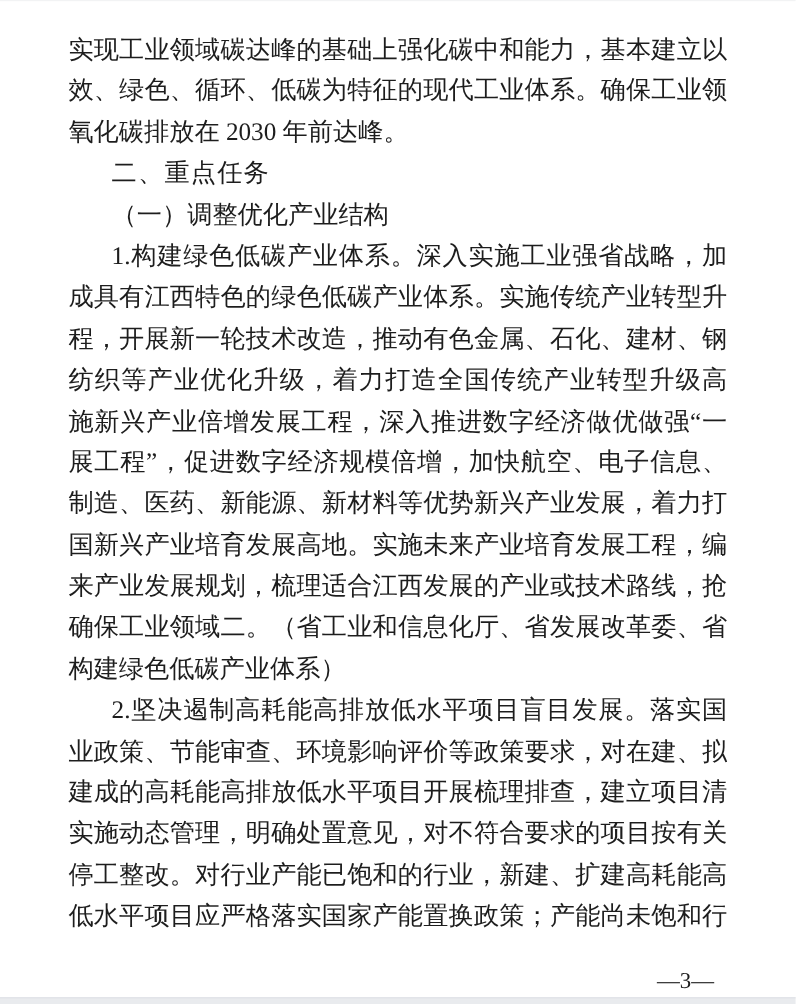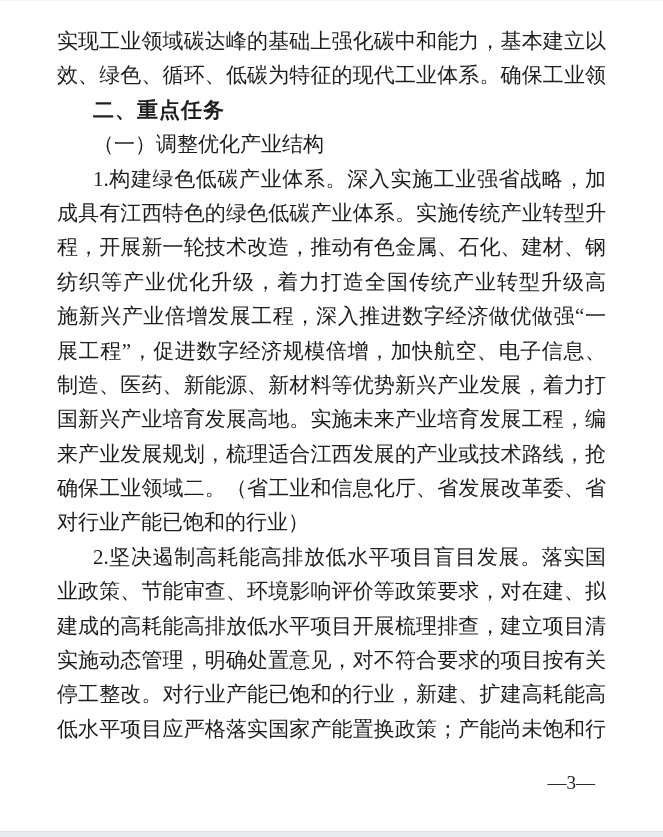--- a/index.html
+++ b/index.html
@@ -41,21 +41,21 @@
     text-align-last: justify;
   }
   .line.indent {
     text-indent: 36px;
   }
   .seg-song {
     font-family: "Liberation Serif", "DejaVu Serif", serif;
   }
   .seg-hei {
     font-family: "Liberation Sans", "DejaVu Sans", sans-serif;
-    font-weight: 700;
+    font-weight: 400;
     letter-spacing: 1px;
   }
   .seg-kai {
     font-family: "Liberation Serif", "DejaVu Serif", serif;
   }
   .footer {
     margin-top: 26px;
     padding-right: 68px;
     text-align: right;
     font-size: 19px;
@@ -73,33 +73,34 @@
     border-top: 1px solid #dfe2e6;
   }
 </style>
 </head>
 <body>
 
 <div class="page">
   <div class="doc-body">
       <div class="line justify"><span class="seg-song">实现工业领域碳达峰的基础上强化碳中和能力，基本建立以高</span></div>
       <div class="line justify"><span class="seg-song">效、绿色、循环、低碳为特征的现代工业体系。确保工业领域二</span></div>
+      <div class="line"><span class="seg-song">氧化碳排放在 2030 年前达峰。</span></div>
       <div class="line indent"><span class="seg-hei">二、重点任务</span></div>
       <div class="line indent"><span class="seg-kai">（一）调整优化产业结构</span></div>
       <div class="line justify indent"><span class="seg-song">1.构建绿色低碳产业体系。深入实施工业强省战略，加快形</span></div>
       <div class="line justify"><span class="seg-song">成具有江西特色的绿色低碳产业体系。实施传统产业转型升级工</span></div>
       <div class="line justify"><span class="seg-song">程，开展新一轮技术改造，推动有色金属、石化、建材、钢铁、</span></div>
       <div class="line justify"><span class="seg-song">纺织等产业优化升级，着力打造全国传统产业转型升级高地。实</span></div>
       <div class="line justify"><span class="seg-song">施新兴产业倍增发展工程，深入推进数字经济做优做强“一号发</span></div>
       <div class="line justify"><span class="seg-song">展工程”，促进数字经济规模倍增，加快航空、电子信息、装备</span></div>
       <div class="line justify"><span class="seg-song">制造、医药、新能源、新材料等优势新兴产业发展，着力打造全</span></div>
       <div class="line justify"><span class="seg-song">国新兴产业培育发展高地。实施未来产业培育发展工程，编制未</span></div>
       <div class="line justify"><span class="seg-song">来产业发展规划，梳理适合江西发展的产业或技术路线，抢占未</span></div>
       <div class="line justify"><span class="seg-song">确保工业领域二。</span><span class="seg-kai">（省工业和信息化厅、省发展改革委、省科</span></div>
-      <div class="line"><span class="seg-kai">对行业产能已饱和的行业）</span></div>
+      <div class="line"><span class="seg-kai">构建绿色低碳产业体系）</span></div>
       <div class="line justify indent"><span class="seg-song">2.坚决遏制高耗能高排放低水平项目盲目发展。落实国家产</span></div>
       <div class="line justify"><span class="seg-song">业政策、节能审查、环境影响评价等政策要求，对在建、拟建、</span></div>
       <div class="line justify"><span class="seg-song">建成的高耗能高排放低水平项目开展梳理排查，建立项目清单，</span></div>
       <div class="line justify"><span class="seg-song">实施动态管理，明确处置意见，对不符合要求的项目按有关规定</span></div>
       <div class="line justify"><span class="seg-song">停工整改。对行业产能已饱和的行业，新建、扩建高耗能高排放</span></div>
       <div class="line justify"><span class="seg-song">低水平项目应严格落实国家产能置换政策；产能尚未饱和行业新</span></div>
     </div>
   <div class="footer">
     <span>—3—</span>
   </div>

